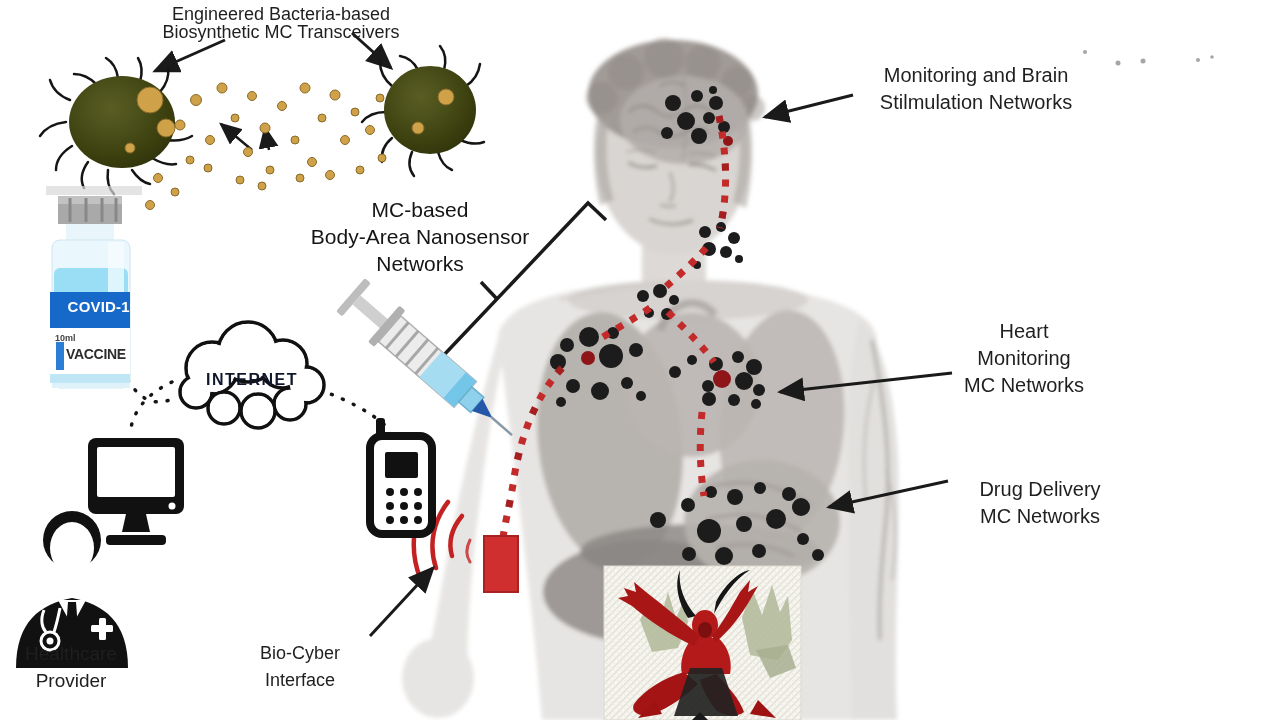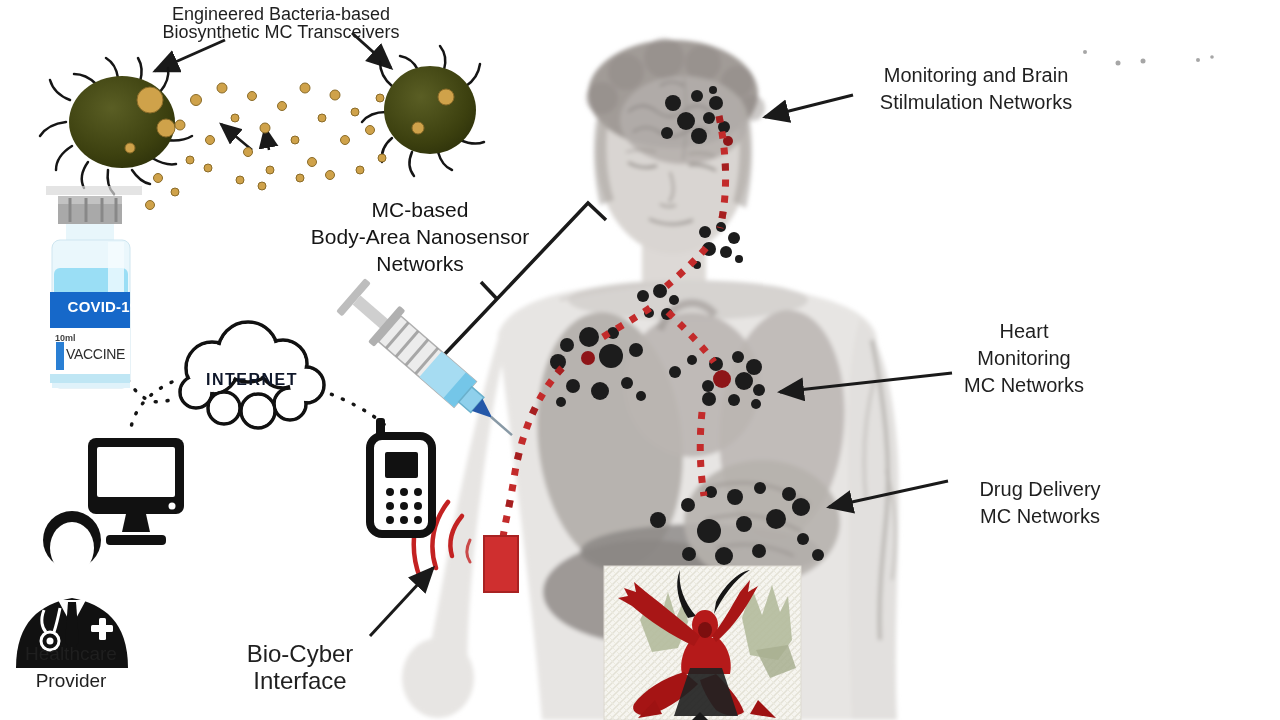--- a/index.html
+++ b/index.html
@@ -6,30 +6,30 @@
   .stage{position:relative;width:1280px;height:720px;overflow:hidden;background:#ffffff;
          font-family:"Liberation Sans", sans-serif;}
   .stage svg.base{position:absolute;left:0;top:0;}
   .lbl{position:absolute;white-space:pre-line;color:#1f1f1f;z-index:5;}
   .c{text-align:center;}
   .lbl-transceivers{left:150px;top:5px;width:262px;font-size:18px;line-height:18px;}
   .lbl-molecules{left:198px;top:144px;width:122px;font-size:14px;line-height:18px;}
   .lbl-nanosensor{left:298px;top:196px;width:244px;font-size:21px;line-height:27px;color:#151515;}
   .lbl-internet{left:191px;top:371px;width:122px;font-size:16px;font-weight:600;letter-spacing:1.5px;color:#0f172a;}
   .lbl-healthcare{left:0px;top:640px;width:142px;font-size:19px;line-height:27px;}
-  .lbl-biocyber{left:233px;top:640px;width:134px;font-size:24px;line-height:27px;}
+  .lbl-biocyber{left:233px;top:640px;width:134px;font-size:18px;line-height:27px;}
   .lbl-brain{left:843px;top:62px;width:266px;font-size:20px;line-height:27px;}
   .lbl-heart{left:950px;top:318px;width:148px;font-size:20px;line-height:27px;}
   .lbl-drug{left:950px;top:476px;width:180px;font-size:20px;line-height:27px;}
   .headline{left:795px;top:150px;width:392px;font-size:30px;line-height:39px;font-weight:700;
             color:var(--headline-red,#df1f1f);}
   .vial-name{left:64px;top:298px;width:78px;font-size:15px;font-weight:700;color:#fff;
              text-align:center;letter-spacing:.2px;}
   .vial-dose{left:55px;top:333px;width:40px;font-size:9px;font-weight:700;color:#444;}
-  .vial-type{left:66px;top:346px;width:66px;font-size:14px;font-weight:400;color:#2d2d2d;letter-spacing:-.3px;}
+  .vial-type{left:66px;top:346px;width:66px;font-size:14px;font-weight:700;color:#2d2d2d;letter-spacing:-.3px;}
 </style>
 </head>
 <body>
 
 <div class="stage">
 
 <svg class="base" width="1280" height="720" viewBox="0 0 1280 720">
   <defs>
     <filter id="soft" x="-10%" y="-10%" width="120%" height="120%">
           <feGaussianBlur stdDeviation="2.2"></feGaussianBlur>

